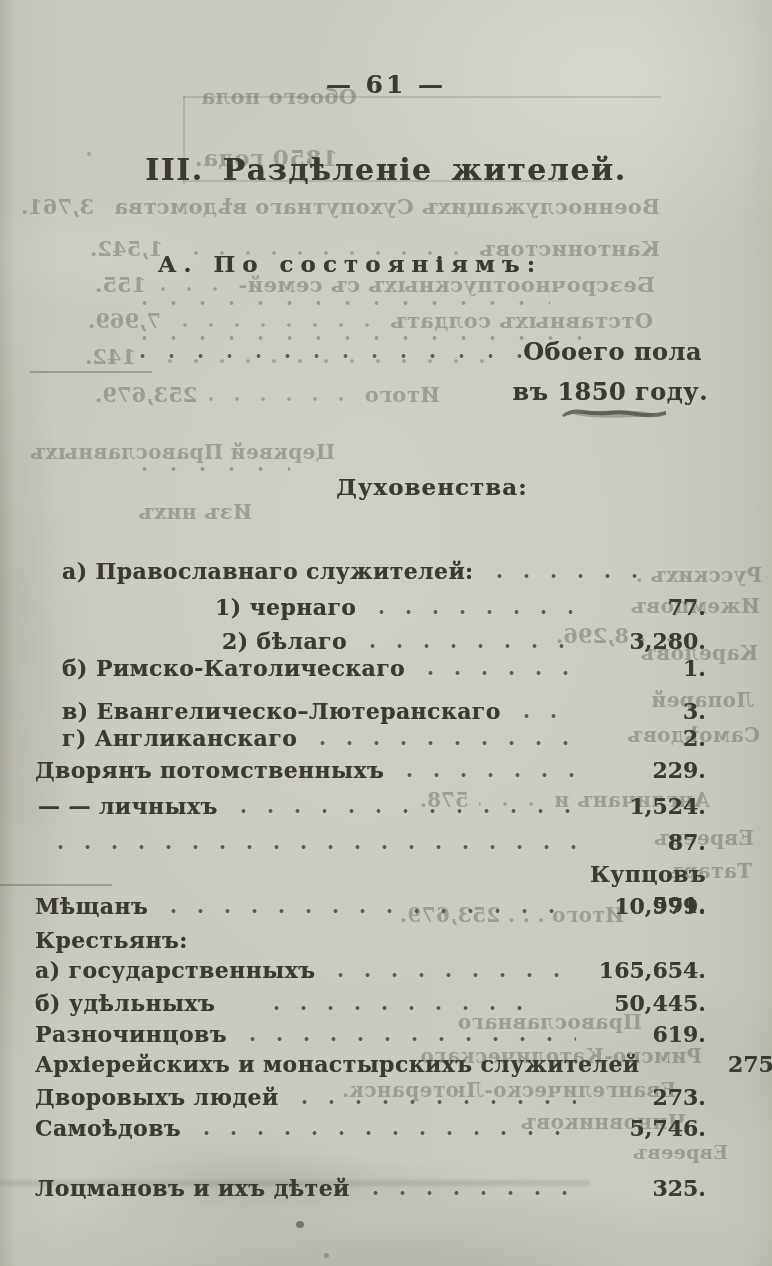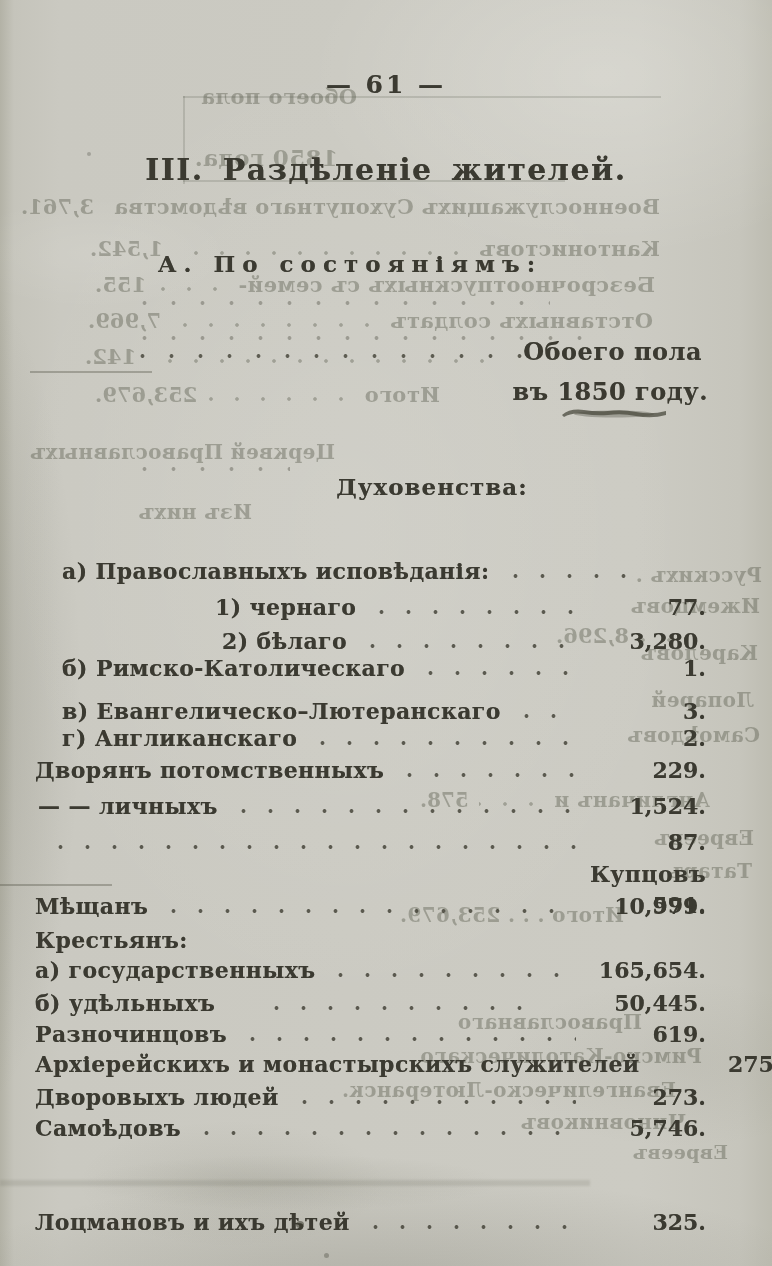--- a/index.html
+++ b/index.html
@@ -228,21 +228,21 @@
     <svg width="108" height="16" viewBox="0 0 108 16">
       <path d="M2,9 q8,-7 22,-5 q12,2 24,1 q14,-2 28,1 q16,3 30,-1 l0,4 q-14,4 -30,1 q-14,-3 -28,-1 q-12,1 -24,-1 q-12,-2 -20,3 z" fill="#4a4a3e" opacity="0.75"></path>
       <ellipse cx="54" cy="8" rx="40" ry="3.5" fill="#4a4a3e" opacity="0.35"></ellipse>
     </svg>
   </div>
 
   <div class="abs center ink group-heading">Духовенства:</div>
 
   <div id="rows-layer">
       <div class="trow noval" style="top: 558px; left: 62px;">
-    <span class="lbl ink">а) Православныхъ исповѣданія:</span>
+    <span class="lbl ink">а) Православнаго служителей:</span>
     <span class="leader"></span>
     <span class="val ink"></span>
   </div>
       <div class="trow" style="top: 594px; left: 215px;">
     <span class="lbl ink">1) чернаго</span>
     <span class="leader"></span>
     <span class="val ink">77.</span>
   </div>
       <div class="trow" style="top: 628px; left: 222px; justify-content: space-between;">
     <span class="lbl ink">2) бѣлаго</span>
@@ -316,21 +316,21 @@
       <div class="trow" style="top: 1084px; left: 35px;">
     <span class="lbl ink">Дворовыхъ людей</span>
     <span class="leader"></span>
     <span class="val ink">273.</span>
   </div>
       <div class="trow" style="top: 1115px; left: 35px;">
     <span class="lbl ink">Самоѣдовъ</span>
     <span class="leader"></span>
     <span class="val ink">5,746.</span>
   </div>
-      <div class="trow" style="top: 1209px; left: 35px;">
+      <div class="trow" style="top: 1175px; left: 35px;">
     <span class="lbl ink">Лоцмановъ и ихъ дѣтей</span>
     <span class="leader"></span>
     <span class="val ink">325.</span>
   </div>
     </div>
 
   <div class="speck" style="left:296px;top:1221px;width:8px;height:7px;"></div>
   <div class="speck" style="left:324px;top:1253px;width:5px;height:5px;opacity:.6;"></div>
   <div class="speck" style="left:87px;top:152px;width:4px;height:4px;opacity:.5;"></div>
 </div>

